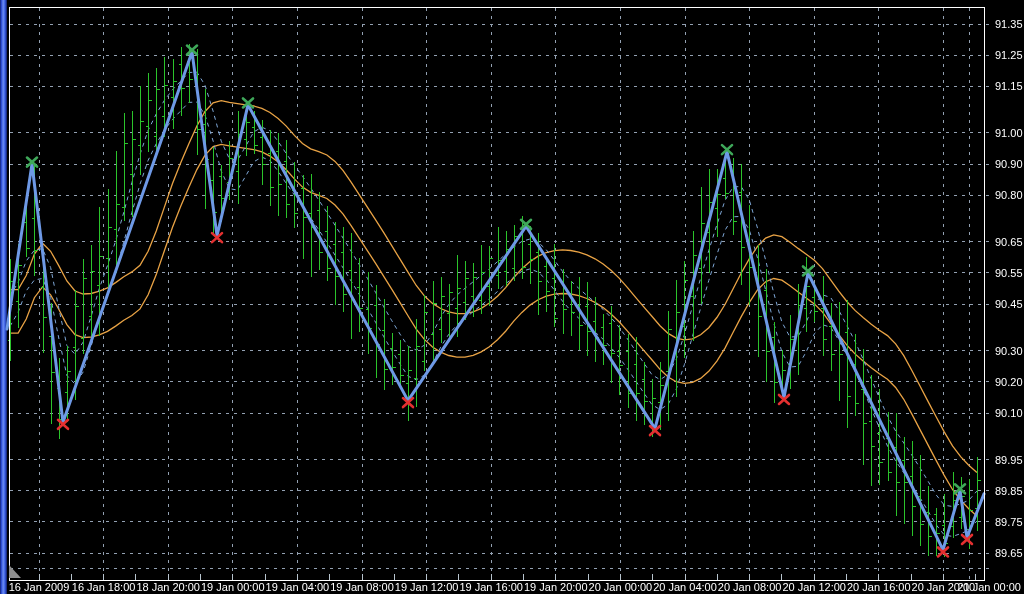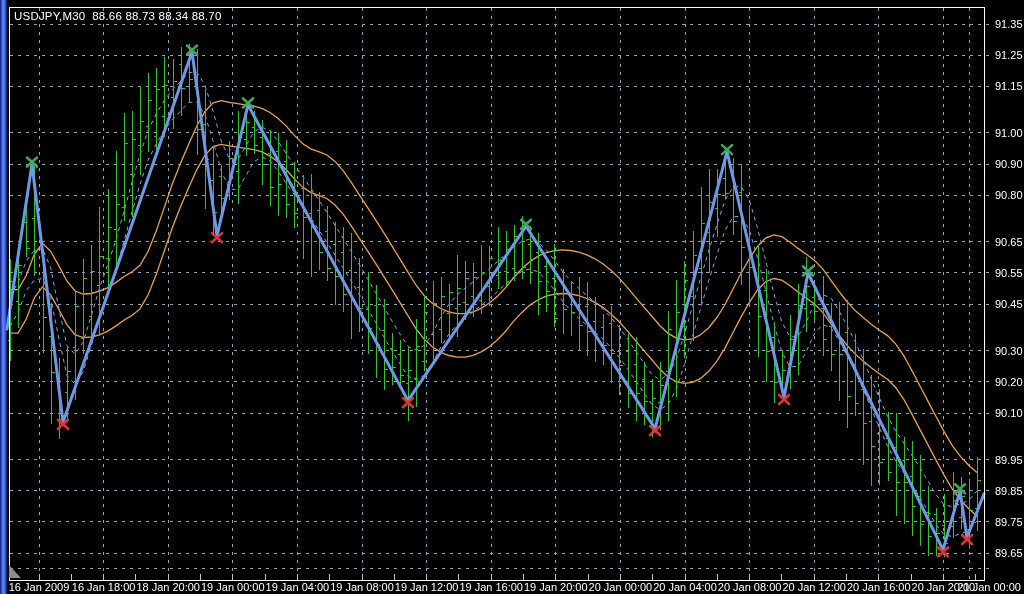--- a/index.html
+++ b/index.html
@@ -9,21 +9,20 @@
       background:linear-gradient(to right,#131f6e 0%,#2c4cd0 20%,#6d8cf2 45%,#3c62e8 70%,#101c66 100%);}
   .chart-title{position:absolute;left:14px;top:10px;color:#fff;font-size:11.5px;
       white-space:pre;letter-spacing:.2px;z-index:5;}
   svg{position:absolute;left:0;top:0;}
 </style>
 </head>
 <body>
 
 <div class="screen">
   <div class="left-frame"></div>
-  <div class="chart-title">USDJPY,M30  88.66 88.73 88.34 88.70</div>
   <svg id="chart-svg" width="1024" height="594" viewBox="0 0 1024 594">
       <g>
         <line x1="10" y1="24" x2="991" y2="24" stroke="#93A1B2" stroke-width="1" stroke-dasharray="3 5" shape-rendering="crispEdges"></line>
         <line x1="10" y1="55.11999999999823" x2="991" y2="55.11999999999823" stroke="#93A1B2" stroke-width="1" stroke-dasharray="3 5" shape-rendering="crispEdges"></line>
         <line x1="10" y1="86.23999999999646" x2="991" y2="86.23999999999646" stroke="#93A1B2" stroke-width="1" stroke-dasharray="3 5" shape-rendering="crispEdges"></line>
         <line x1="10" y1="132.91999999999823" x2="991" y2="132.91999999999823" stroke="#93A1B2" stroke-width="1" stroke-dasharray="3 5" shape-rendering="crispEdges"></line>
         <line x1="10" y1="164.03999999999647" x2="991" y2="164.03999999999647" stroke="#93A1B2" stroke-width="1" stroke-dasharray="3 5" shape-rendering="crispEdges"></line>
         <line x1="10" y1="195.15999999999912" x2="991" y2="195.15999999999912" stroke="#93A1B2" stroke-width="1" stroke-dasharray="3 5" shape-rendering="crispEdges"></line>
         <line x1="10" y1="241.83999999999645" x2="991" y2="241.83999999999645" stroke="#93A1B2" stroke-width="1" stroke-dasharray="3 5" shape-rendering="crispEdges"></line>
         <line x1="10" y1="272.9599999999991" x2="991" y2="272.9599999999991" stroke="#93A1B2" stroke-width="1" stroke-dasharray="3 5" shape-rendering="crispEdges"></line>

